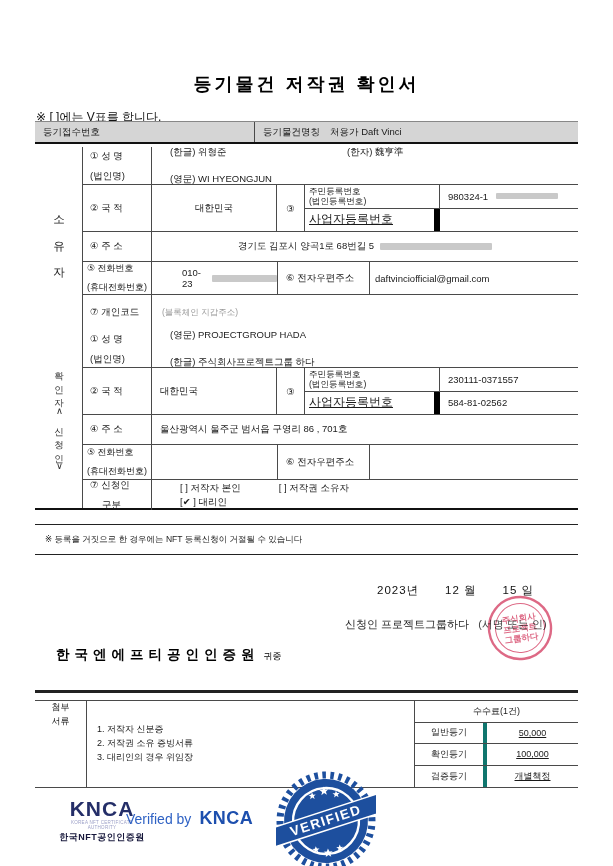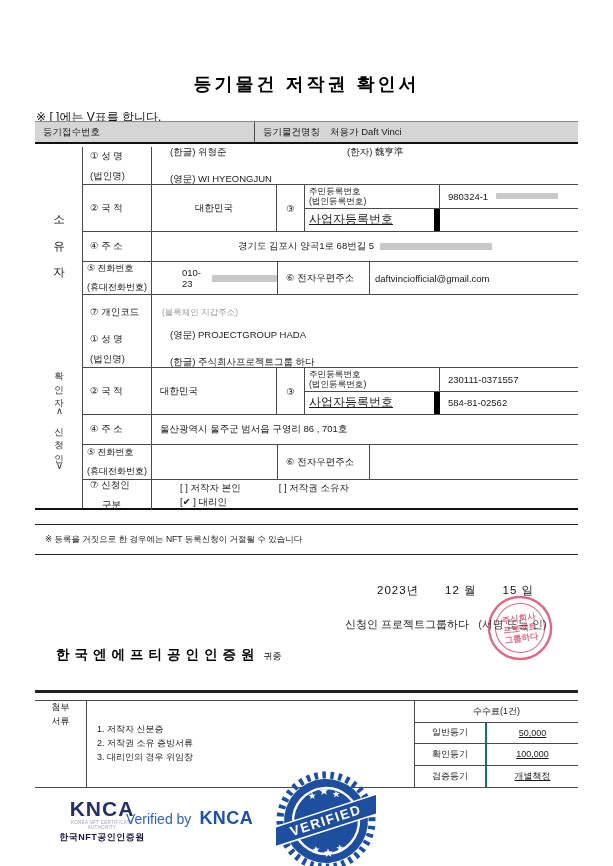--- a/index.html
+++ b/index.html
@@ -78,21 +78,21 @@
             border-top:1px solid #4a4a4a; border-bottom:1px solid #4a4a4a;
             display:flex; font-size:9px; }
   .b-label { width:52px; border-right:1px solid #4a4a4a; display:flex; flex-direction:column;
              align-items:center; justify-content:flex-start; line-height:1.5; }
   .b-items { width:328px; border-right:1px solid #4a4a4a; display:flex; flex-direction:column;
              justify-content:center; padding-left:10px; line-height:1.55; }
   .b-fees { flex:1; display:flex; flex-direction:column; }
   .fee-hdr { height:22px; border-bottom:1px solid #4a4a4a; display:flex; align-items:center; justify-content:center; }
   .fee-row { height:22px; border-bottom:1px solid #4a4a4a; display:flex; }
   .fee-row:last-child { border-bottom:none; }
-  .fee-l { width:72px; border-right:2px solid #0f766e; display:flex; align-items:center; justify-content:center; }
+  .fee-l { width:72px; border-right:4px solid #0f766e; display:flex; align-items:center; justify-content:center; }
   .fee-v { flex:1; display:flex; align-items:center; justify-content:center;text-decoration:underline; }
 
   
   .knca { position:absolute; left:57px; top:798px; width:90px; text-align:center; }
   .knca-word { font-size:21px; font-weight:800; color:#242e68; letter-spacing:1px; line-height:1; }
   .knca-sub { font-size:4.5px; color:#9a9ec6; letter-spacing:0.3px; margin-top:1px; }
   .knca-kor { font-size:9px; font-weight:bold; color:#15163a; margin-top:1px; letter-spacing:0.5px; }
   .verifiedby { position:absolute; left:126px; top:808px; display:flex; align-items:baseline; gap:8px; }
   .vb { font-size:14px; color:#2f62c4; }
   .vb-brand { font-size:18px; font-weight:800; color:#1d4fae; letter-spacing:0.5px; }

